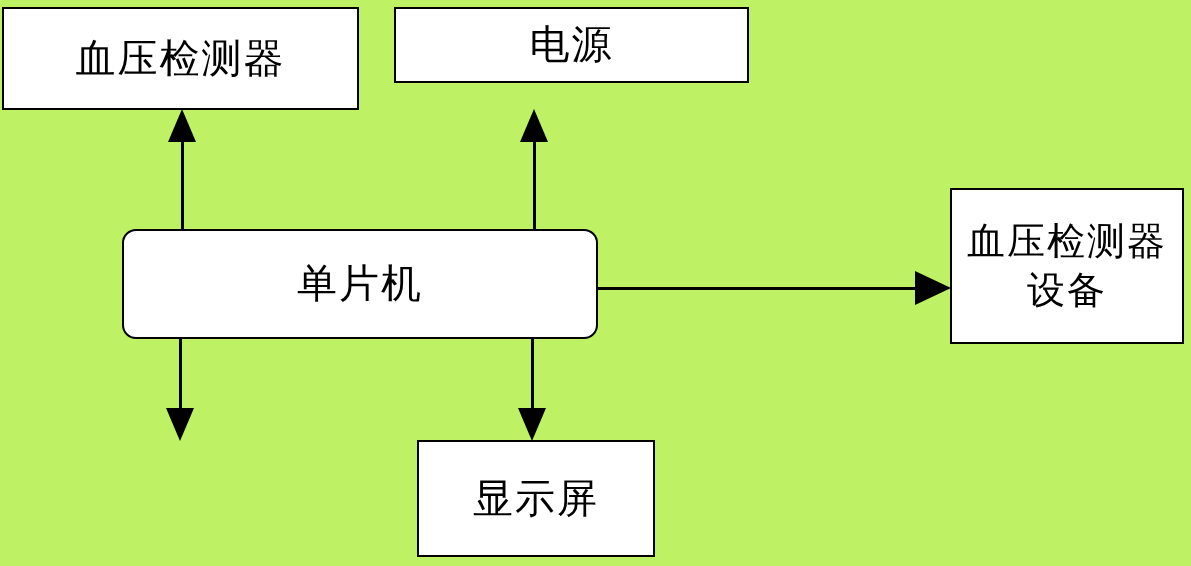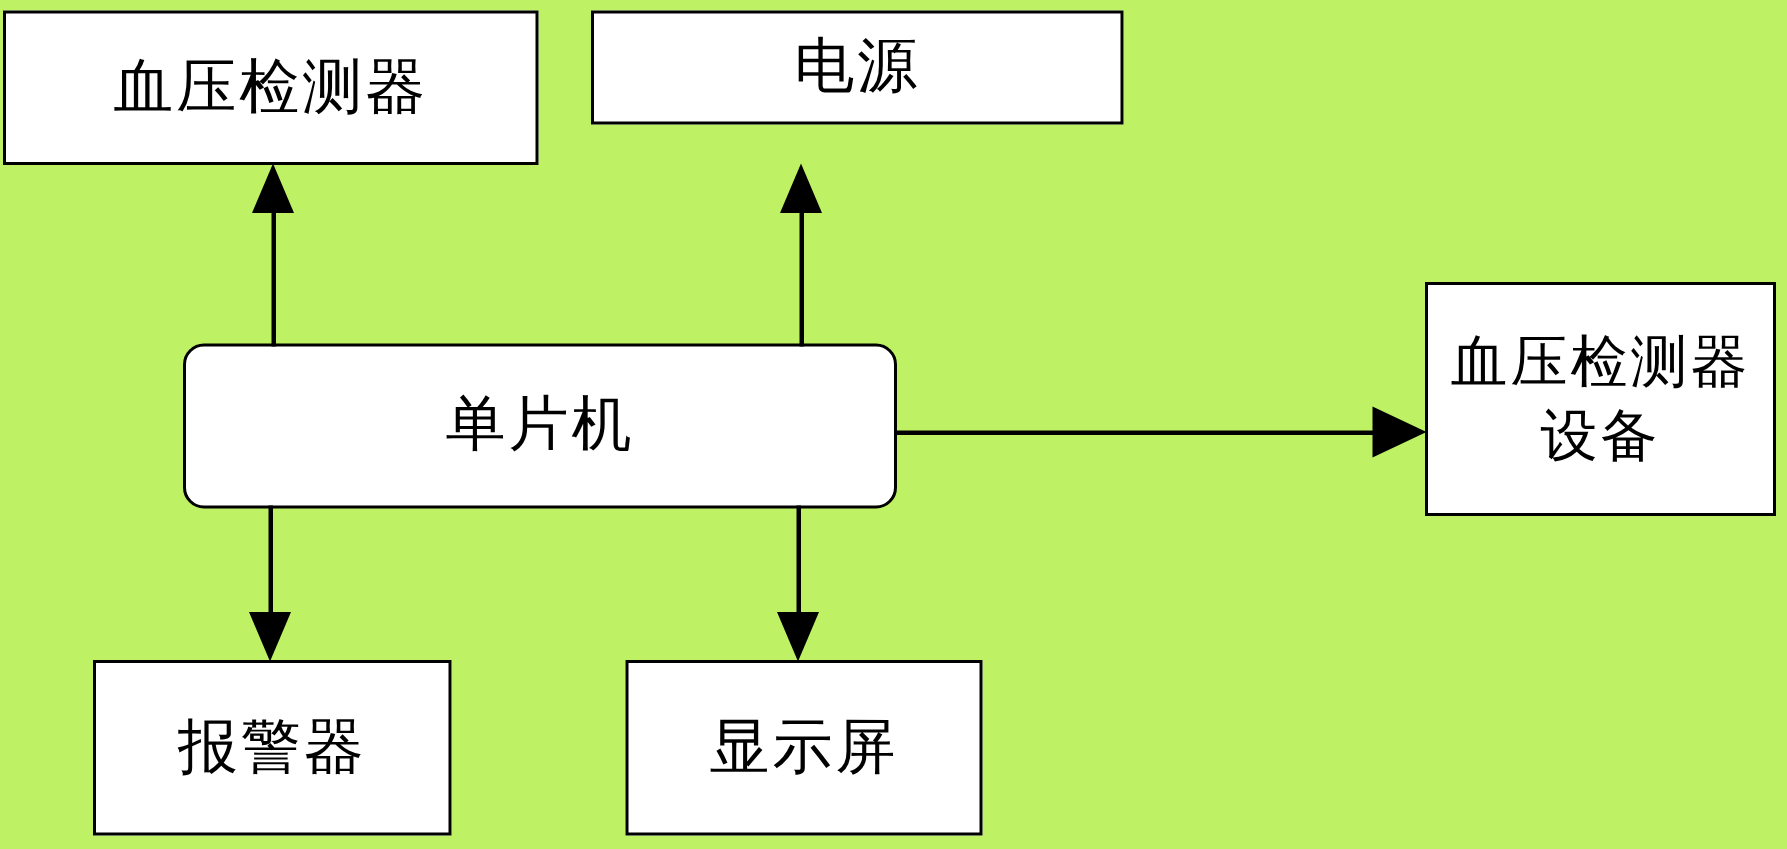--- a/index.html
+++ b/index.html
@@ -118,23 +118,20 @@
 
   <div class="node" id="box-mcu">
     <span class="node-label">单片机</span>
   </div>
 
   <div class="node" id="box-user-term">
     <span class="node-label">血压检测器
 设备</span>
   </div>
 
-  <div class="node" id="box-alarm">
-    <span class="node-label">报警器</span>
-  </div>
 
   <div class="node" id="box-display">
     <span class="node-label">显示屏</span>
   </div>
 
   <div class="vline" id="conn-mcu-bp-line"></div>
   <div class="arrow-up" id="conn-mcu-bp-head"></div>
 
   <div class="vline" id="conn-mcu-power-line"></div>
   <div class="arrow-up" id="conn-mcu-power-head"></div>

